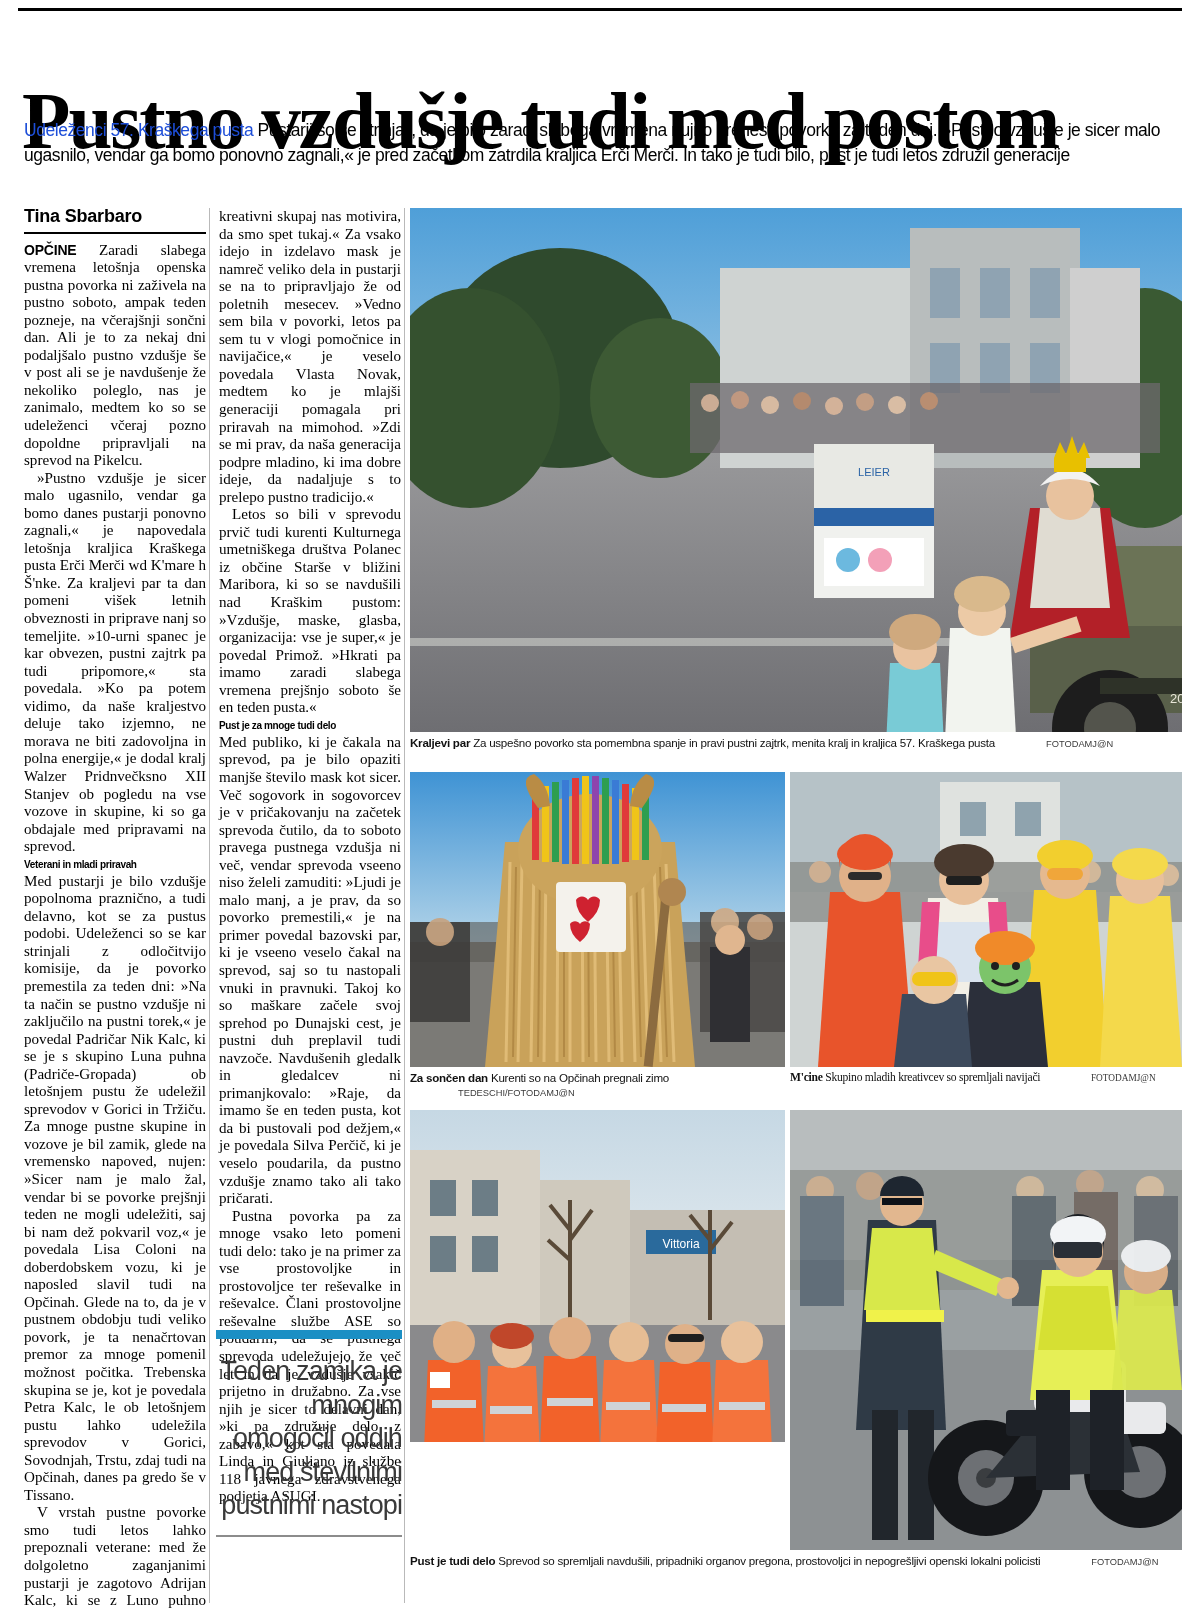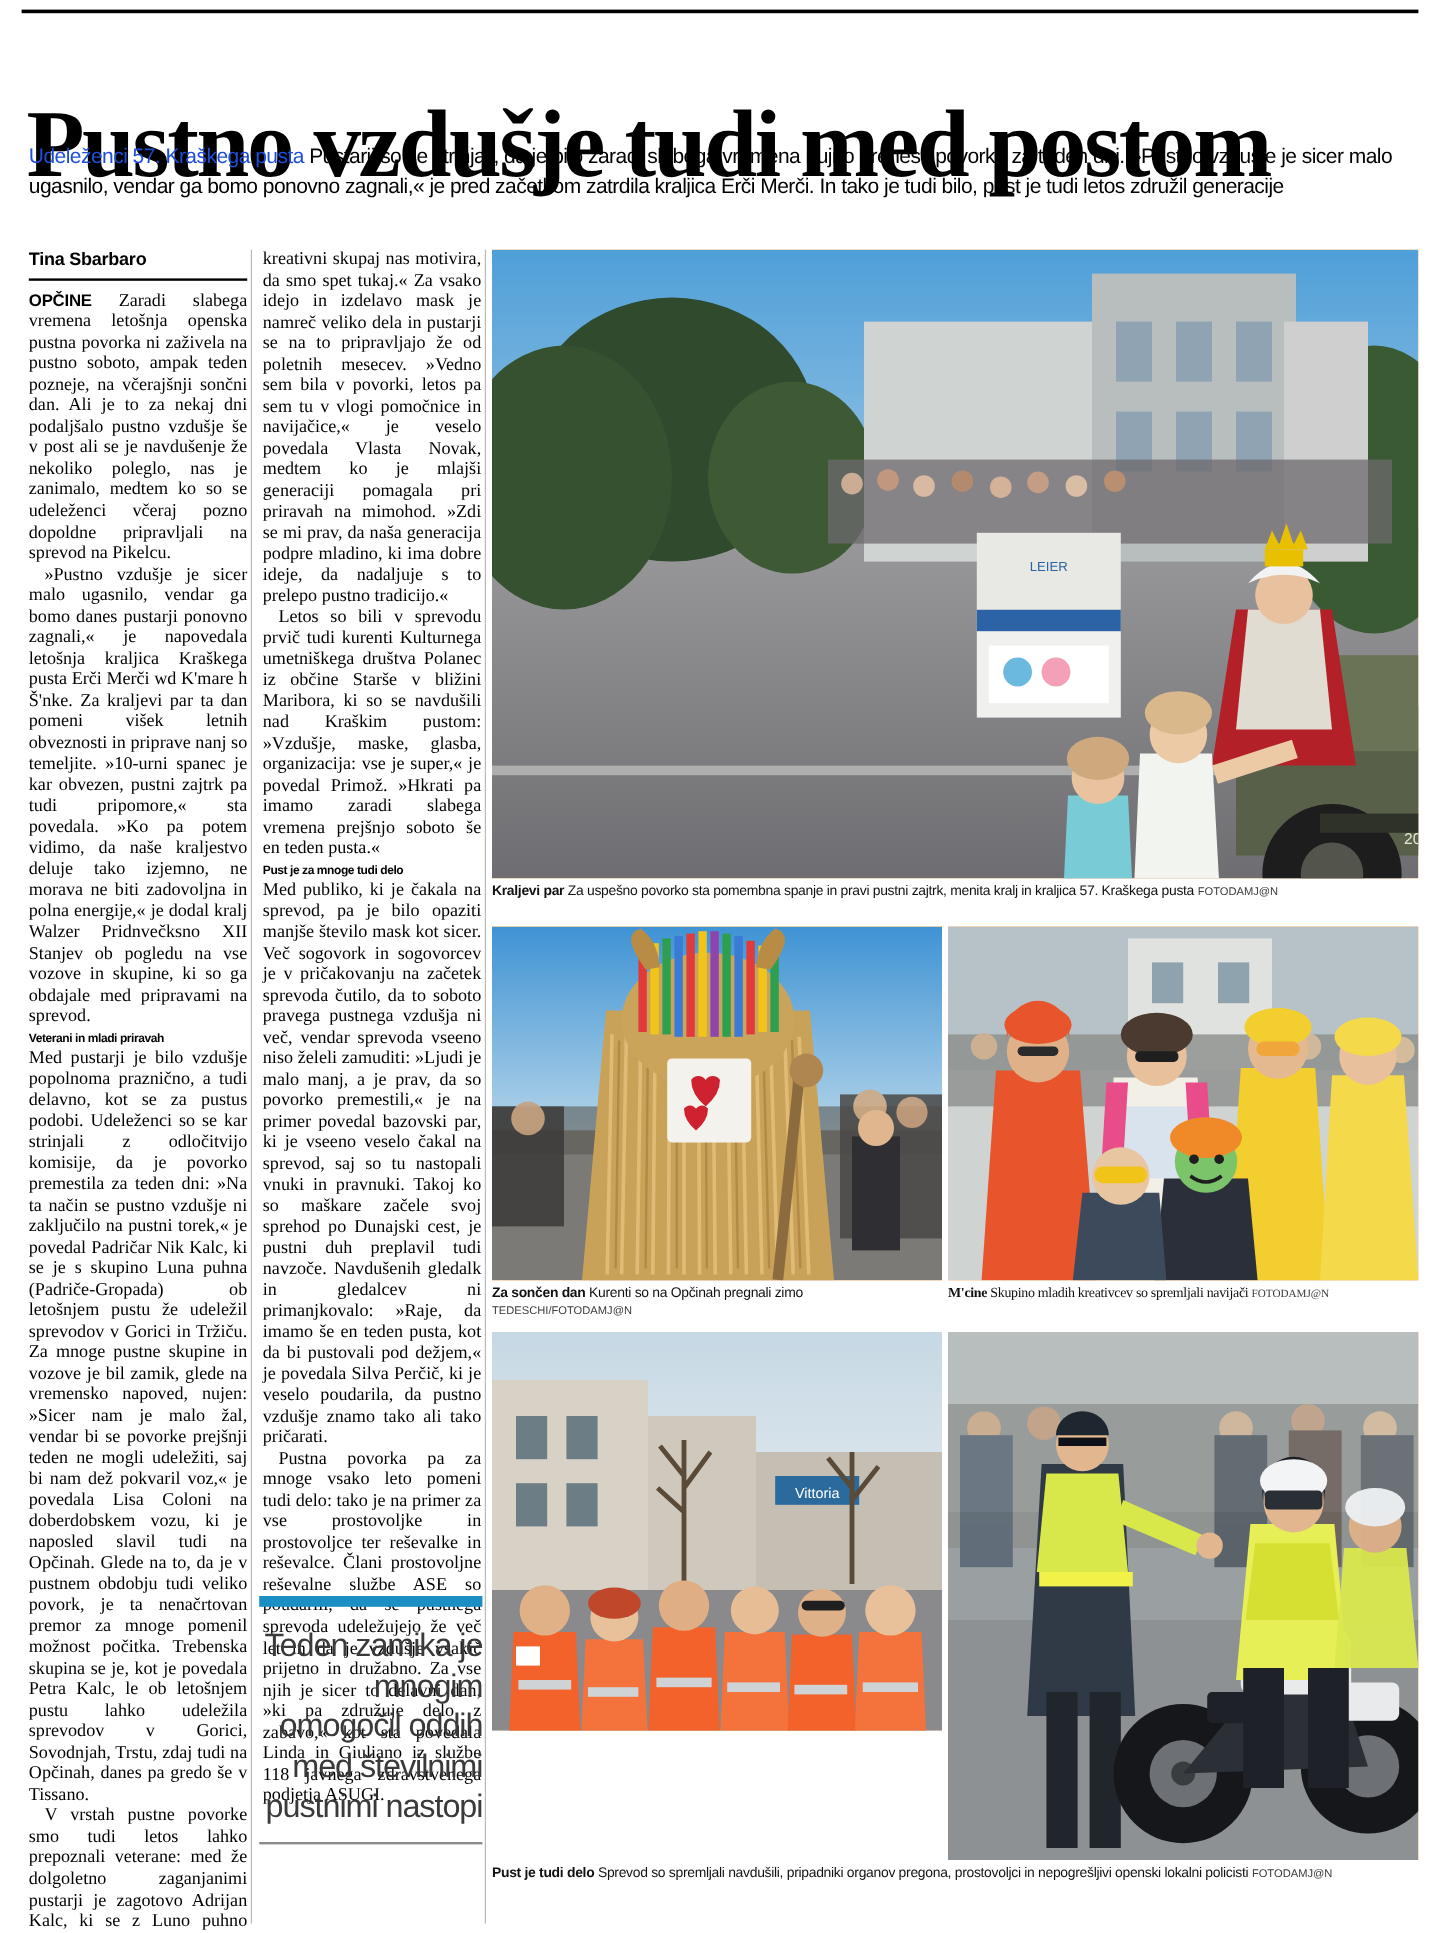--- a/index.html
+++ b/index.html
@@ -57,21 +57,21 @@
     text-align:justify;
     text-justify:inter-word;
     hyphens:none;
     color:#000;
   }
   .col p{margin:0;text-indent:13px;}
   .col p.noindent{text-indent:0;}
   .byline{
     font-family:"Liberation Sans", sans-serif;
     font-weight:bold;
-    font-size:15px;
+    font-size:18px;
     letter-spacing:-0.2px;
     margin:0 0 6px 0;
     text-indent:0;
     text-align:left;
   }
   .bylinerule{
     border-bottom:2px solid #000;
     margin:0 0 8px 0;
     height:0;
   }
@@ -114,21 +114,21 @@
   .photo{position:absolute;overflow:hidden;background:#fdba74;}
   .caption{
     position:absolute;
     font-family:"Liberation Sans", sans-serif;
     font-size:11.6px;
     line-height:14px;
     letter-spacing:-0.25px;
     color:#111;
   }
   .caption b{font-weight:bold;}
-  .credit{font-size:9.3px;letter-spacing:0px;color:#3a3a3a;}
+  .credit{font-size:9.3px;letter-spacing:0px;color:#3a3a3a;margin-left:48px;}
 </style>
 </head>
 <body>
 
 <div class="page">
 
   <div class="topline"></div>
 
   <h1 class="headline">Pustno vzdušje tudi med postom</h1>
 

